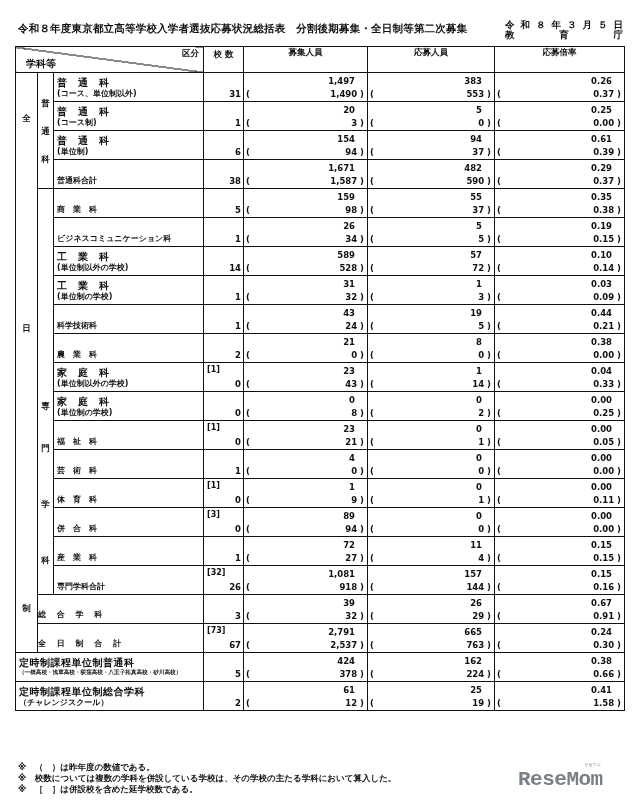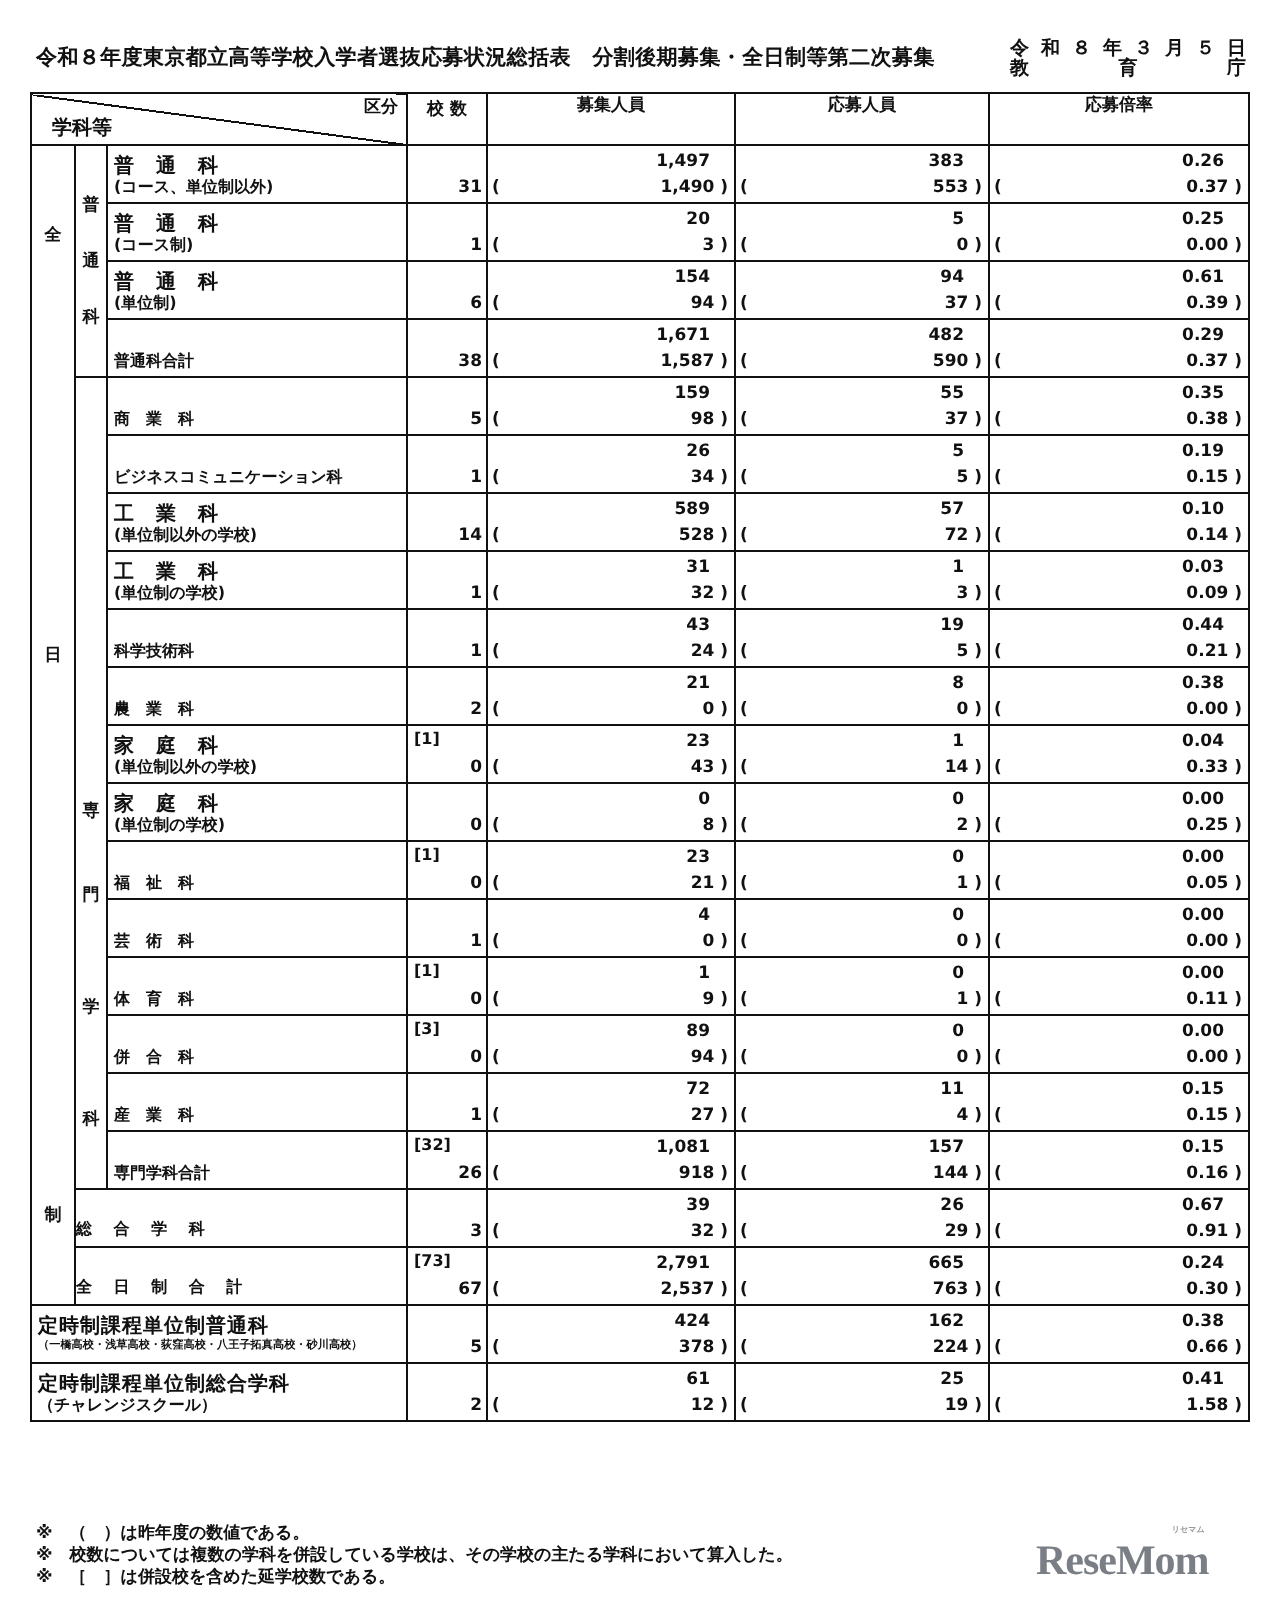--- a/index.html
+++ b/index.html
@@ -23,21 +23,21 @@
   .lbl .center{position:absolute;left:0;right:0;bottom:3px;text-align:left;font-size:8px;letter-spacing:4px;}
   .cnt{position:relative;}
   .cnt .br{position:absolute;left:3px;top:2px;font-size:8px;}
   .cnt .v{position:absolute;right:2px;bottom:2px;font-size:8.5px;}
   .num{position:relative;}
   .num .cur{position:absolute;right:12px;top:3px;font-size:8.5px;}
   .num .prev{position:absolute;right:3px;bottom:2px;font-size:8.5px;}
   .num .lp{position:absolute;left:2px;bottom:2px;font-size:8.5px;}
   .notes{position:absolute;left:18px;top:762px;font-size:8.5px;line-height:11px;}
   .notes div{white-space:nowrap;}
-  .logo{position:absolute;left:518px;top:768px;font-size:21px;font-weight:bold;color:#7a7f86;letter-spacing:-0.5px;font-family:Liberation Serif, serif;}
+  .logo{position:absolute;left:518px;top:768px;font-size:21px;font-weight:bold;color:#7a7f86;letter-spacing:-0.5px;font-family:Liberation Mono, monospace;}
   .logo .sub{position:absolute;right:2px;top:-6px;font-size:4px;color:#999;letter-spacing:0;}
 </style>
 </head>
 <body>
 
 <div class="title">令和８年度東京都立高等学校入学者選抜応募状況総括表　分割後期募集・全日制等第二次募集</div>
 
 <div class="date">
   <div class="r1">
     <span>令</span>

